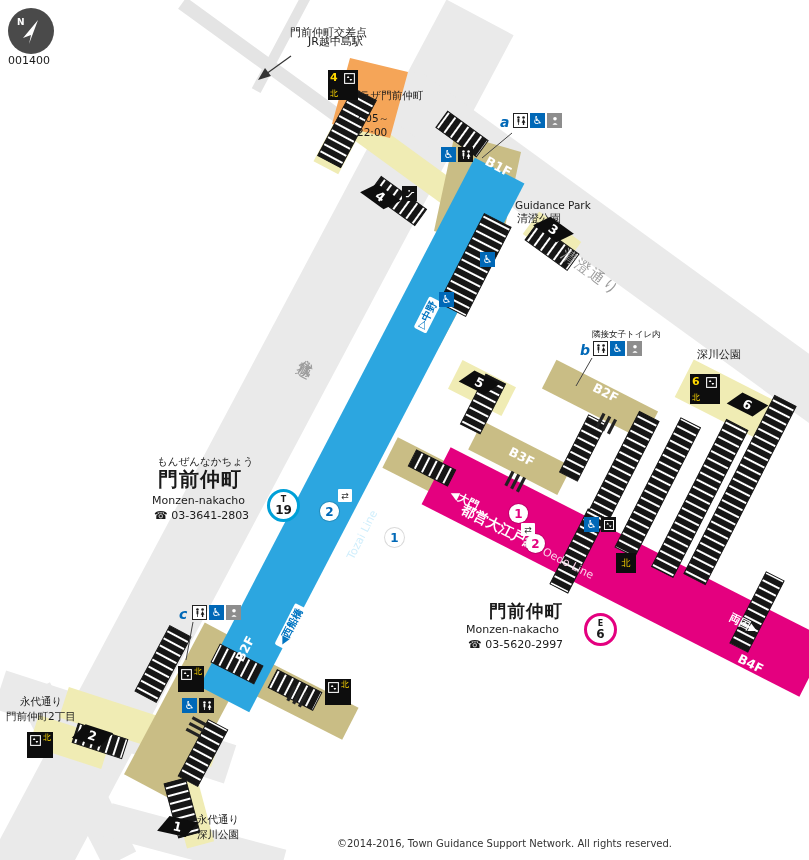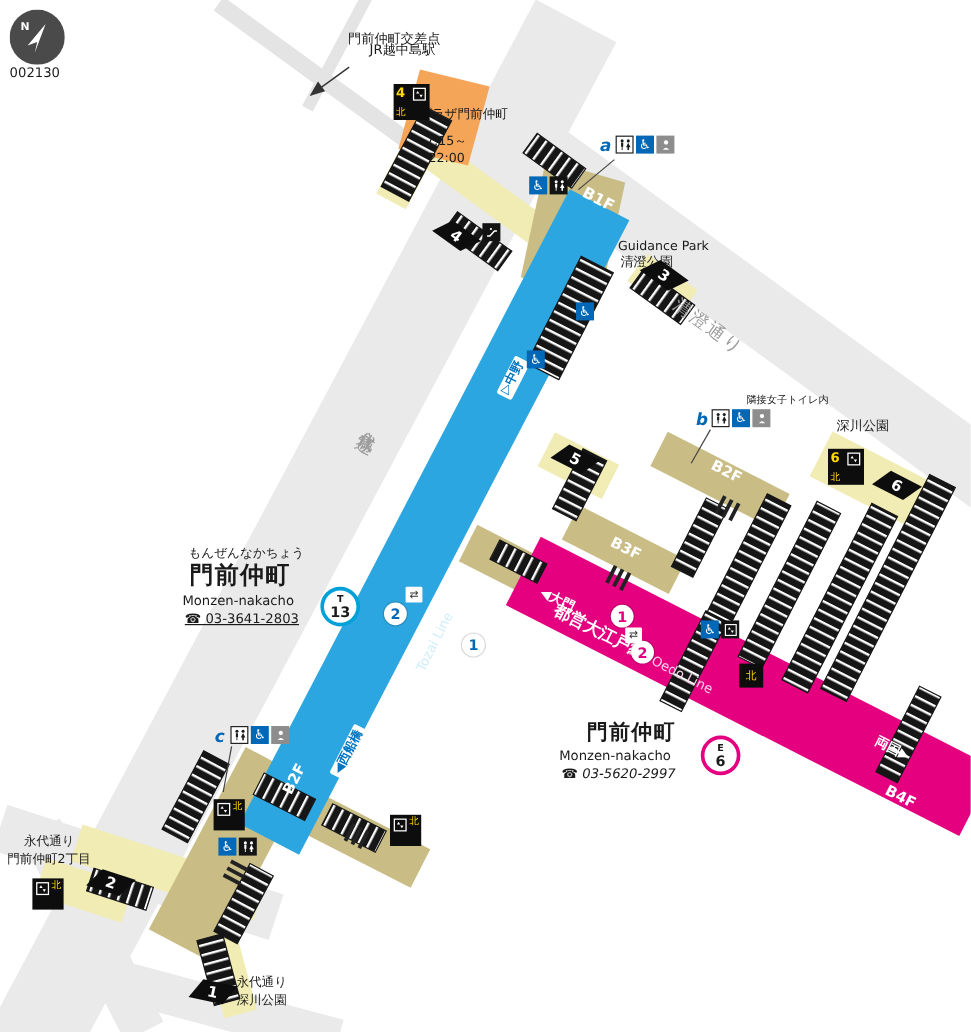--- a/index.html
+++ b/index.html
@@ -242,26 +242,26 @@
     <polygon points="258,80 271,76 265,68" fill="#333"></polygon>
   </svg>
 
   <div class="compass">
     <svg width="46" height="46" viewBox="0 0 46 46">
       <circle cx="23" cy="23" r="23" fill="#4a4a4a"></circle>
       <polygon points="30,12 15,30 23,27 21,36" fill="#fff"></polygon>
       <text x="9" y="17" font-size="9" font-weight="bold" fill="#fff">N</text>
     </svg>
   </div>
-  <div class="lbl" style="left:8px;top:55px;font-size:11px;">002130</div>
+  <div class="lbl" style="left:8px;top:55px;font-size:11px;">001400</div>
 
   <div class="lbl" style="left:290px;top:27px;">門前仲町交差点</div>
   <div class="lbl" style="left:292px;top:36px;margin-left:16px;">JR越中島駅</div>
   <div class="lbl" style="left:349px;top:89px;font-size:10.5px;">プラザ門前仲町</div>
-  <div class="lbl" style="left:355px;top:112px;font-size:10.5px;">7:15～</div>
+  <div class="lbl" style="left:355px;top:112px;font-size:10.5px;">7:05～</div>
   <div class="lbl" style="left:357px;top:126px;font-size:10.5px;">22:00</div>
   <div class="lbl" style="left:515px;top:199px;font-size:10.5px;">Guidance Park</div>
   <div class="lbl" style="left:517px;top:213px;">清澄公園</div>
   <div class="lbl" style="left:697px;top:349px;">深川公園</div>
 
   <div class="lbl gray" style="left:556px;top:264px;font-size:15px;letter-spacing:2px;transform:rotate(36deg);">清澄通り</div>
   <div class="lbl gray" style="left:300px;top:348px;font-size:15px;letter-spacing:2px;writing-mode:vertical-rl;transform:rotate(27deg);">永代通り</div>
 
   <div class="lbl" style="left:277px;top:519px;width:176px;transform:rotate(-63deg);">
     <span class="b w" style="font-size:15px;">東西線</span>
@@ -358,21 +358,21 @@
     <span class="ib acc">
         <span>♿</span>
       </span>
     <span class="ib baby">
         <svg viewBox="0 0 16 16">
           <use href="#sym-baby" xlink:href="#sym-baby"></use>
         </svg>
       </span>
   </div>
 
-  <div class="lbl" style="left:622px;top:330px;font-size:8.5px;">隣接女子トイレ内</div>
+  <div class="lbl" style="left:592px;top:330px;font-size:8.5px;">隣接女子トイレ内</div>
   <div class="tmark" style="left:580px;top:343px;">b</div>
   <div class="ibrow" style="left:593px;top:341px;">
     <span class="ib wcw">
         <svg viewBox="0 0 16 16">
           <use href="#sym-wc" xlink:href="#sym-wc"></use>
         </svg>
       </span>
     <span class="ib acc">
         <span>♿</span>
       </span>
@@ -437,32 +437,33 @@
     <span class="ib wc">
         <svg viewBox="0 0 16 16">
           <use href="#sym-wc" xlink:href="#sym-wc"></use>
         </svg>
       </span>
   </div>
 
   <div class="lbl" style="left:157px;top:455px;font-size:10.5px;">もんぜんなかちょう</div>
   <div class="lbl b" style="left:158px;top:468px;font-size:20px;letter-spacing:1px;">門前仲町</div>
   <div class="lbl" style="left:152px;top:495px;">Monzen-nakacho</div>
-  <div class="lbl" style="left:154px;top:510px;text-decoration:underline;">☎ 03-3641-2803</div>
+  <div class="lbl" style="left:154px;top:510px;">☎ 03-3641-2803</div>
   <div class="badge" style="left:267px;top:489px;border:3px solid #00a0d8;">
     <span class="bl">T</span>
-    <span class="bn">13</span>
+    <span class="bn">19</span>
   </div>
 
   <div class="lbl b" style="left:489px;top:601px;font-size:17.5px;letter-spacing:1px;">門前仲町</div>
   <div class="lbl" style="left:466px;top:624px;">Monzen-nakacho</div>
-  <div class="lbl" style="left:468px;top:639px;font-style:italic;">☎ 03-5620-2997</div>
+  <div class="lbl" style="left:468px;top:639px;">☎ 03-5620-2997</div>
   <div class="badge" style="left:584px;top:613px;border:3px solid #e4007f;">
     <span class="bl">E</span>
     <span class="bn">6</span>
   </div>
 
   <div class="lbl" style="left:20px;top:695px;font-size:10.5px;">永代通り</div>
   <div class="lbl" style="left:6px;top:710px;font-size:10.5px;">門前仲町2丁目</div>
   <div class="lbl" style="left:197px;top:813px;font-size:10.5px;">永代通り</div>
   <div class="lbl" style="left:197px;top:828px;font-size:10.5px;">深川公園</div>
+  <div class="lbl" style="left:337px;top:838px;font-size:10px;color:#333;">©2014-2016, Town Guidance Support Network. All rights reserved.</div>
 
 </div>
 
 </body></html>

